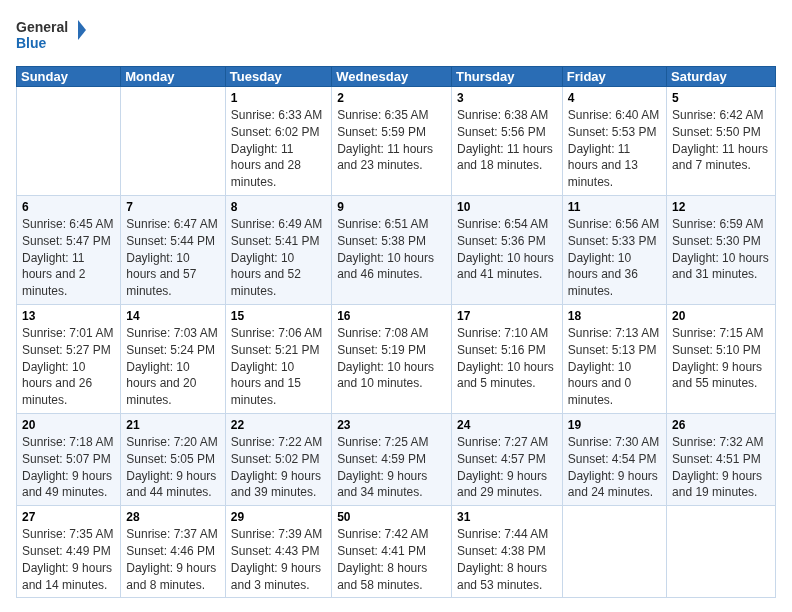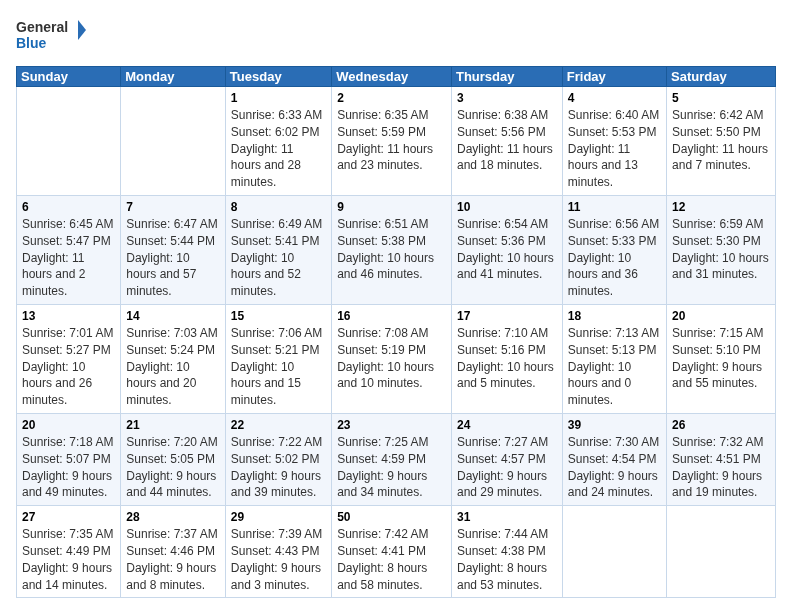--- a/index.html
+++ b/index.html
@@ -205,21 +205,21 @@
         </td>
         <td>
           <span class="day-num">23</span>
           <div class="day-detail">Sunrise: 7:25 AM<br>Sunset: 4:59 PM<br>Daylight: 9 hours and 34 minutes.</div>
         </td>
         <td>
           <span class="day-num">24</span>
           <div class="day-detail">Sunrise: 7:27 AM<br>Sunset: 4:57 PM<br>Daylight: 9 hours and 29 minutes.</div>
         </td>
         <td>
-          <span class="day-num">39</span>
+          <span class="day-num">19</span>
           <div class="day-detail">Sunrise: 7:30 AM<br>Sunset: 4:54 PM<br>Daylight: 9 hours and 24 minutes.</div>
         </td>
         <td>
           <span class="day-num">26</span>
           <div class="day-detail">Sunrise: 7:32 AM<br>Sunset: 4:51 PM<br>Daylight: 9 hours and 19 minutes.</div>
         </td>
       </tr>
       <tr>
         <td>
           <span class="day-num">27</span>

